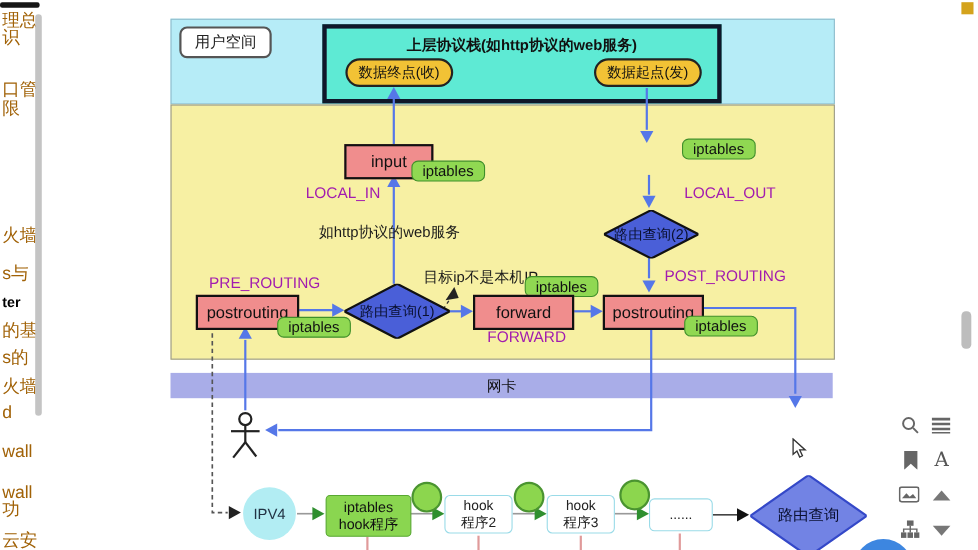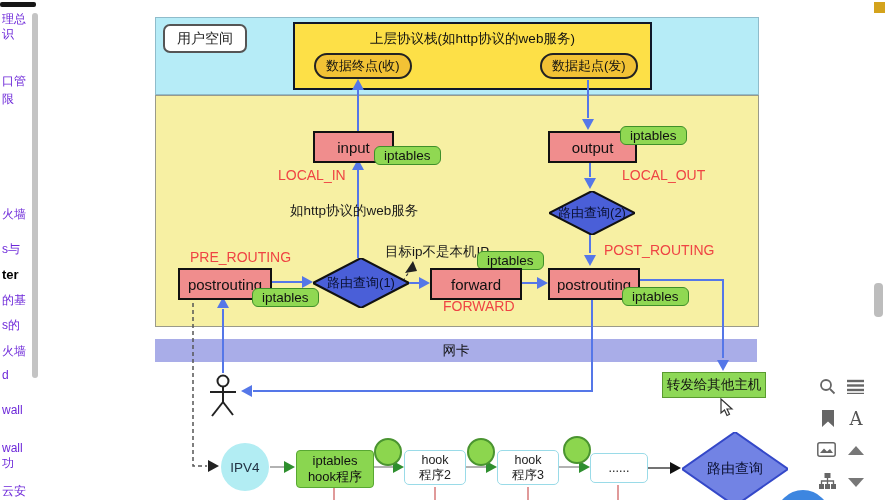--- a/index.html
+++ b/index.html
@@ -2,37 +2,37 @@
 <html><head>
 <meta charset="utf-8">
 <style>
   html,body{margin:0;padding:0;background:#fff;}
   .page{position:relative;width:889px;height:500px;background:#fff;overflow:hidden;
         font-family:"Liberation Sans","DejaVu Sans",sans-serif;}
   
   .sidebar{position:absolute;left:0;top:0;width:40px;height:500px;background:#fff;}
   .sb-topbar{position:absolute;left:0;top:2px;width:36px;height:5px;background:#161616;border-radius:2px;}
   .sb-scroll{position:absolute;left:32px;top:13px;width:6px;height:365px;background:#c4c4c4;border-radius:3px;}
-  .sb-i{position:absolute;left:2px;font-size:12px;color:#6d28d9;white-space:nowrap;line-height:15px;}
+  .sb-i{position:absolute;left:2px;font-size:16px;color:#a16207;white-space:nowrap;line-height:15px;}
   .sb-i.active{font-weight:bold;color:#000;font-size:13px;}
   
   .abs{position:absolute;}
   .user-space{left:155px;top:17px;width:602px;height:76px;background:#b6ecf7;border:1px solid #8fbccb;}
   .kernel-space{left:155px;top:95px;width:602px;height:230px;background:#f7f0a3;border:1px solid #9a9a8a;}
   .space-label{width:80px;height:25px;background:#fff;border:2px solid #555;border-radius:7px;
                display:flex;align-items:center;justify-content:center;font-size:14px;color:#222;}
-  .stack-box{left:293px;top:22px;width:355px;height:64px;background:#fde047;border:2px solid #0f172a;}
+  .stack-box{left:293px;top:22px;width:355px;height:64px;background:#5eead4;border:4px solid #0f172a;font-weight:bold;}
   .stack-title{position:absolute;left:0;top:6px;width:100%;text-align:center;font-size:13.5px;color:#111;}
   .pill{position:absolute;height:22px;background:#f2c235;border:2px solid #222;border-radius:13px;
         display:flex;align-items:center;justify-content:center;font-size:13px;color:#111;padding:0 10px;}
   .box-red{background:#f08d8d;border:2px solid #111;display:flex;align-items:center;justify-content:center;
            font-size:15px;color:#111;}
   .iptables{background:#90d852;border:1.5px solid #3f8f2a;border-radius:6px;padding:1px 9px;
             font-size:13.5px;color:#111;}
-  .chain{color:#ef4444;font-size:14px;white-space:nowrap;}
+  .chain{color:#a21caf;font-size:14px;white-space:nowrap;}
   .note{color:#1a1a1a;font-size:13.5px;white-space:nowrap;}
   .dtext{position:absolute;left:0;top:0;width:100%;height:100%;display:flex;align-items:center;
          justify-content:center;font-size:13px;color:#0a1030;}
   .nic-bar{left:155px;top:339px;width:602px;height:23px;background:#a9ade8;display:flex;
            align-items:center;justify-content:center;font-size:13.5px;color:#111;}
   .fwd-other{left:662px;top:372px;width:102px;height:24px;background:#8ed857;border:1.5px solid #5a9a30;
              display:flex;align-items:center;justify-content:center;font-size:13.5px;color:#111;}
   
   .ipv4{left:221px;top:443px;width:48px;height:48px;border-radius:50%;background:#b2edf3;
         display:flex;align-items:center;justify-content:center;font-size:13.5px;color:#234;}
@@ -153,21 +153,20 @@
   <div class="abs space-label" style="left:163px;top:24px">用户空间</div>
   <div class="pill" style="left:314px;top:53px">数据终点(收)</div>
   <div class="pill" style="left:540px;top:53px">数据起点(发)</div>
 
 
   <div class="abs box-red" style="left:313px;top:131px;width:77px;height:28px">input</div>
   <div class="abs iptables" style="left:374px;top:146px">iptables</div>
   <div class="abs chain" style="left:278px;top:167px">LOCAL_IN</div>
   <div class="abs note" style="left:290px;top:202px">如http协议的web服务</div>
 
-  <div class="abs box-red" style="left:548px;top:131px;width:85px;height:28px">output</div>
   <div class="abs iptables" style="left:620px;top:126px">iptables</div>
   <div class="abs chain" style="left:622px;top:167px">LOCAL_OUT</div>
 
   <div class="abs" style="left:549px;top:191px;width:86px;height:44px">
     <svg width="86" height="44">
         <polygon points="43,0 86,22 43,44 0,22" fill="#4a5fd8" stroke="#111" stroke-width="2"></polygon>
       </svg>
     <div class="dtext">路由查询(2)</div>
   </div>
 
@@ -184,21 +183,20 @@
 
   <div class="abs note" style="left:385px;top:243px">目标ip不是本机IP</div>
   <div class="abs iptables" style="left:477px;top:251px">iptables</div>
   <div class="abs box-red" style="left:430px;top:268px;width:88px;height:28px">forward</div>
   <div class="abs chain" style="left:443px;top:298px">FORWARD</div>
 
   <div class="abs chain" style="left:604px;top:242px">POST_ROUTING</div>
   <div class="abs box-red" style="left:548px;top:268px;width:88px;height:28px">postrouting</div>
   <div class="abs iptables" style="left:622px;top:287px">iptables</div>
 
-  <div class="abs fwd-other">转发给其他主机</div>
 
   <div class="abs ipv4">IPV4</div>
   <div class="abs hook-green">
     <span>iptables</span>
     <span>hook程序</span>
   </div>
   <div class="abs hook-box" style="left:404px;top:450px">
     <span>hook</span>
     <span>程序2</span>
   </div>

